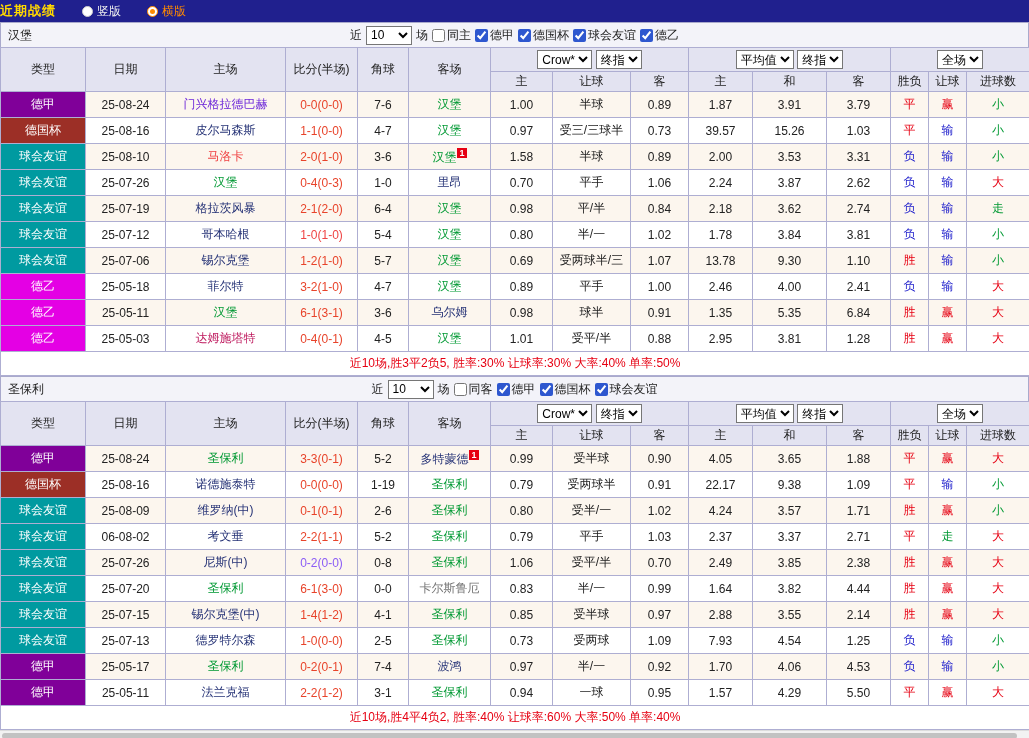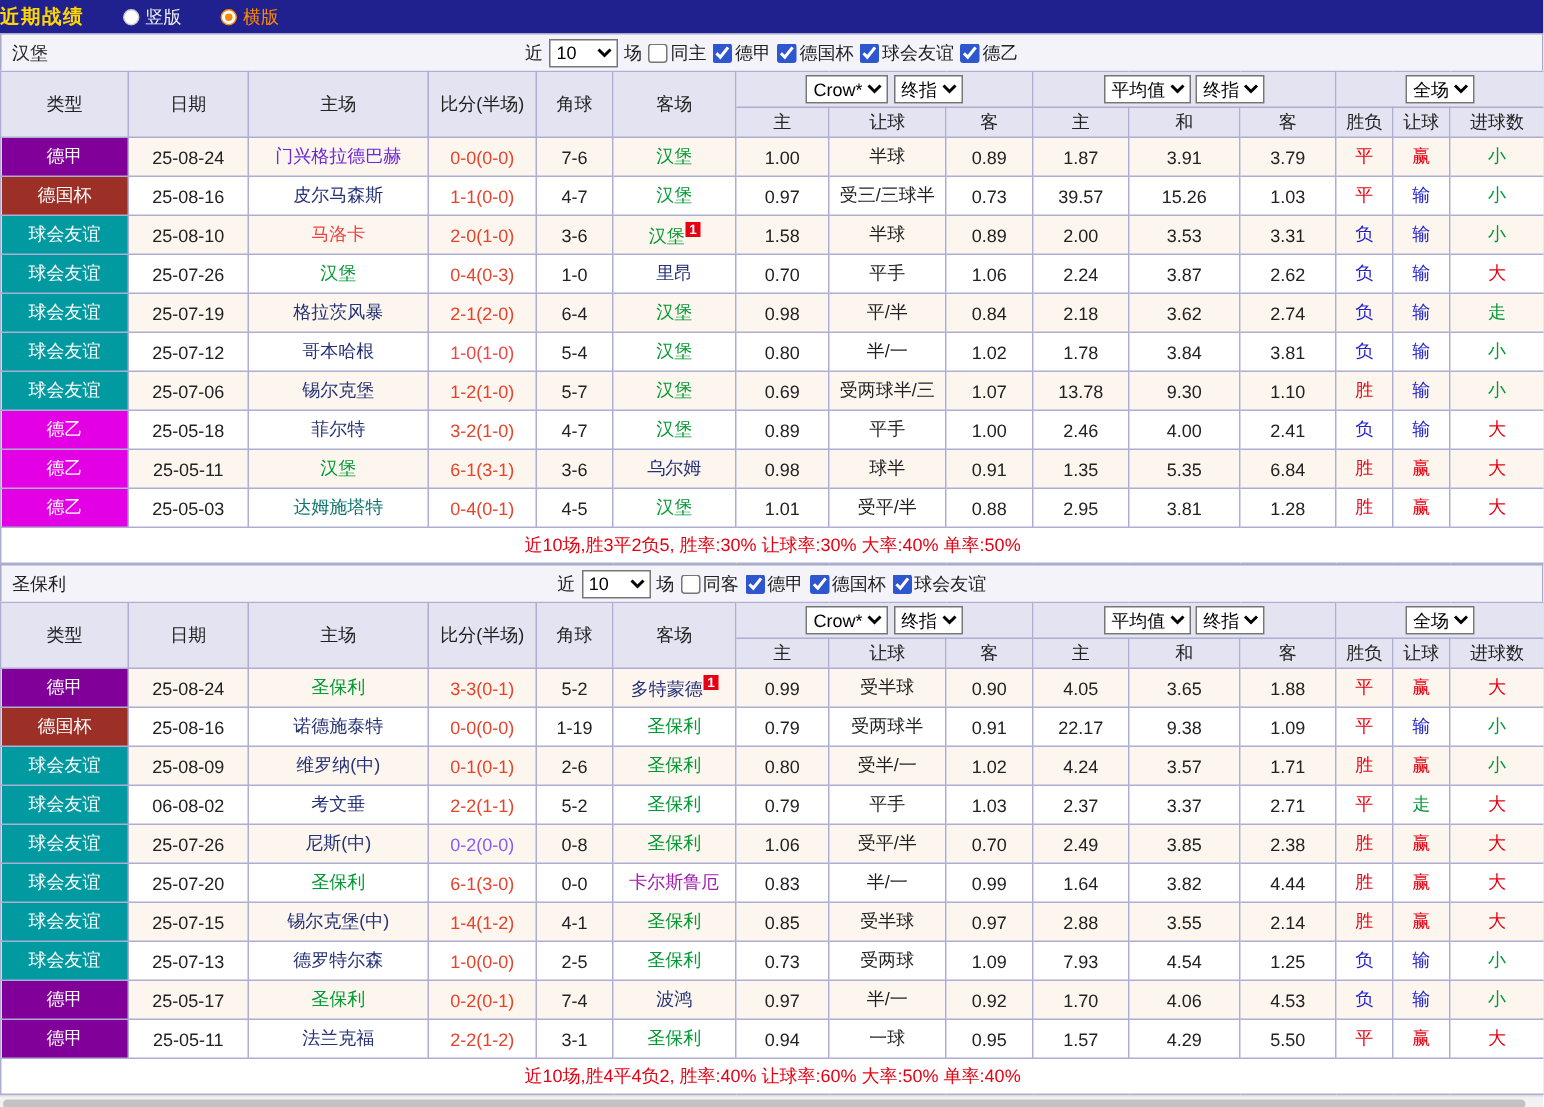--- a/index.html
+++ b/index.html
@@ -269,21 +269,21 @@
             <td>1.35</td>
             <td>5.35</td>
             <td>6.84</td>
             <td style="color:#e60012">胜</td>
             <td style="color:#e60012">赢</td>
             <td style="color:#e60012">大</td>
           </tr>
           <tr>
             <td class="badge" style="background:#e400e4">德乙</td>
             <td>25-05-03</td>
-            <td><span class="tlink" style="color:#0f766e">达姆施塔特</span></td>
+            <td><span class="tlink" style="color:#be185d">达姆施塔特</span></td>
             <td style="color:#e8432a">0-4(0-1)</td>
             <td>4-5</td>
             <td><span class="tlink" style="color:#009933">汉堡</span></td>
             <td>1.01</td>
             <td>受平/半</td>
             <td>0.88</td>
             <td>2.95</td>
             <td>3.81</td>
             <td>1.28</td>
             <td style="color:#e60012">胜</td>
@@ -450,21 +450,21 @@
             <td style="color:#e60012">胜</td>
             <td style="color:#e60012">赢</td>
             <td style="color:#e60012">大</td>
           </tr>
           <tr>
             <td class="badge" style="background:#009aa0">球会友谊</td>
             <td>25-07-20</td>
             <td><span class="tlink" style="color:#009933">圣保利</span></td>
             <td style="color:#e8432a">6-1(3-0)</td>
             <td>0-0</td>
-            <td><span class="tlink" style="color:#a21caf">卡尔斯鲁厄</span></td>
+            <td><span class="tlink" style="color:#737373">卡尔斯鲁厄</span></td>
             <td>0.83</td>
             <td>半/一</td>
             <td>0.99</td>
             <td>1.64</td>
             <td>3.82</td>
             <td>4.44</td>
             <td style="color:#e60012">胜</td>
             <td style="color:#e60012">赢</td>
             <td style="color:#e60012">大</td>
           </tr>

